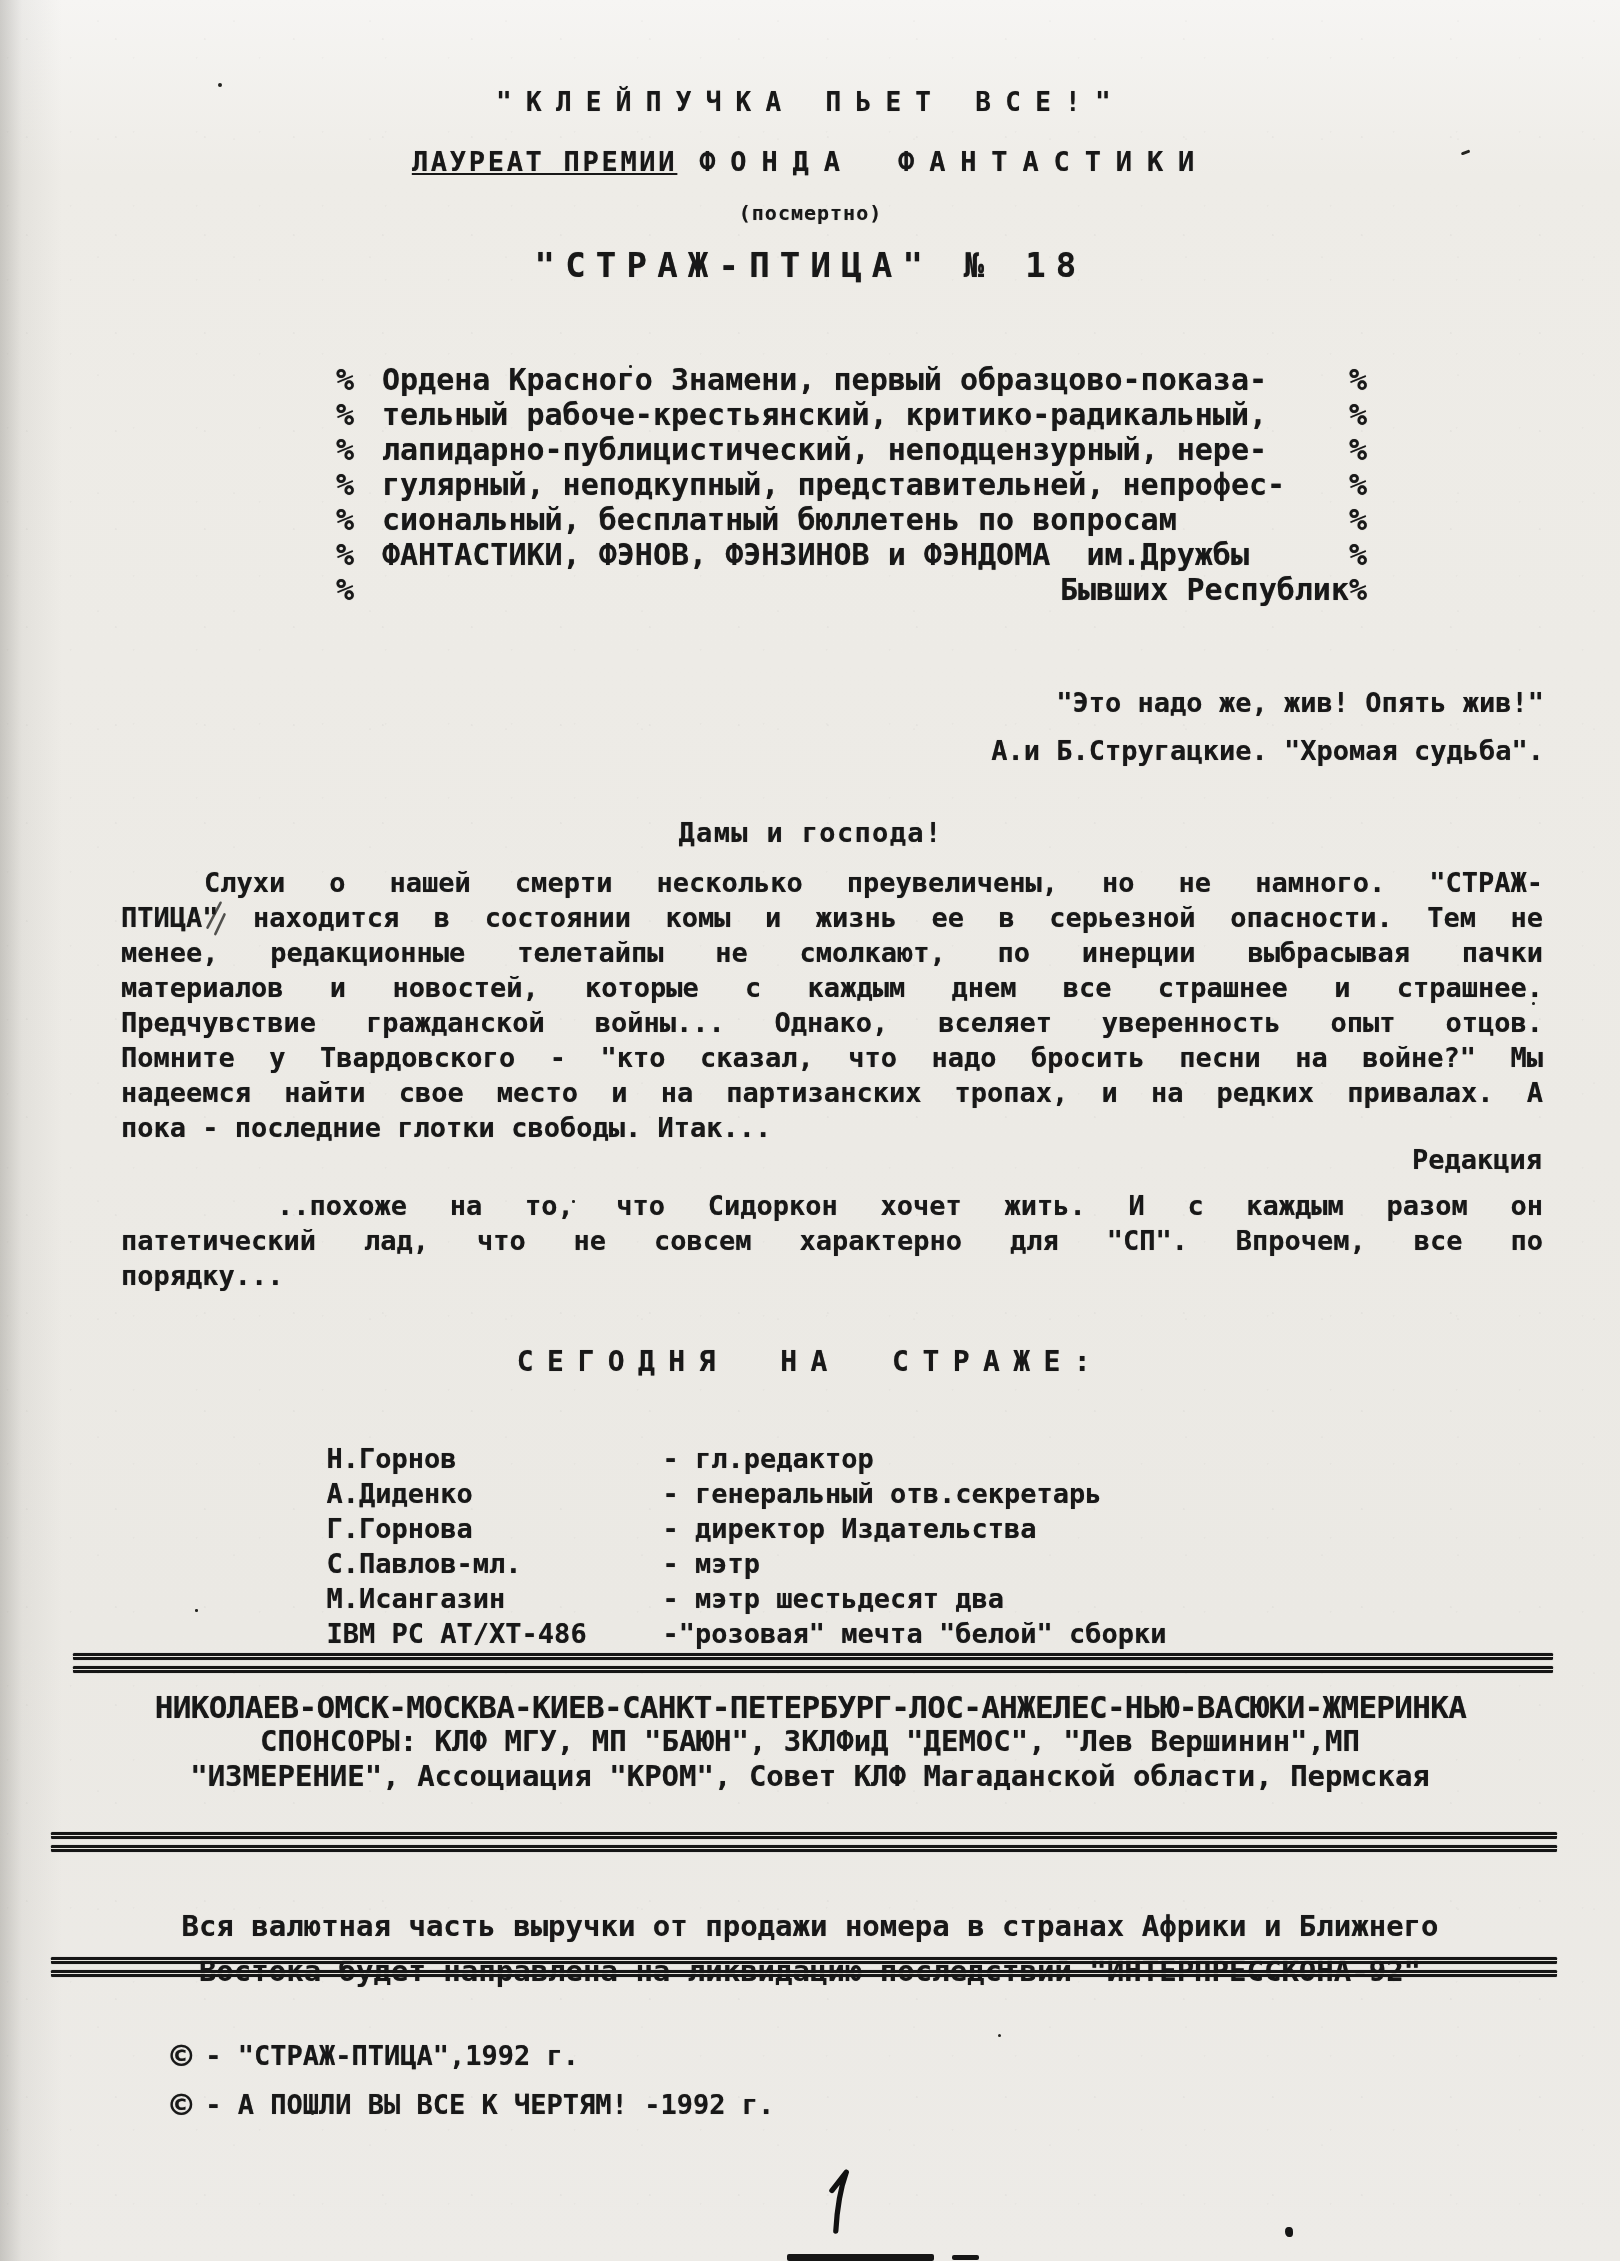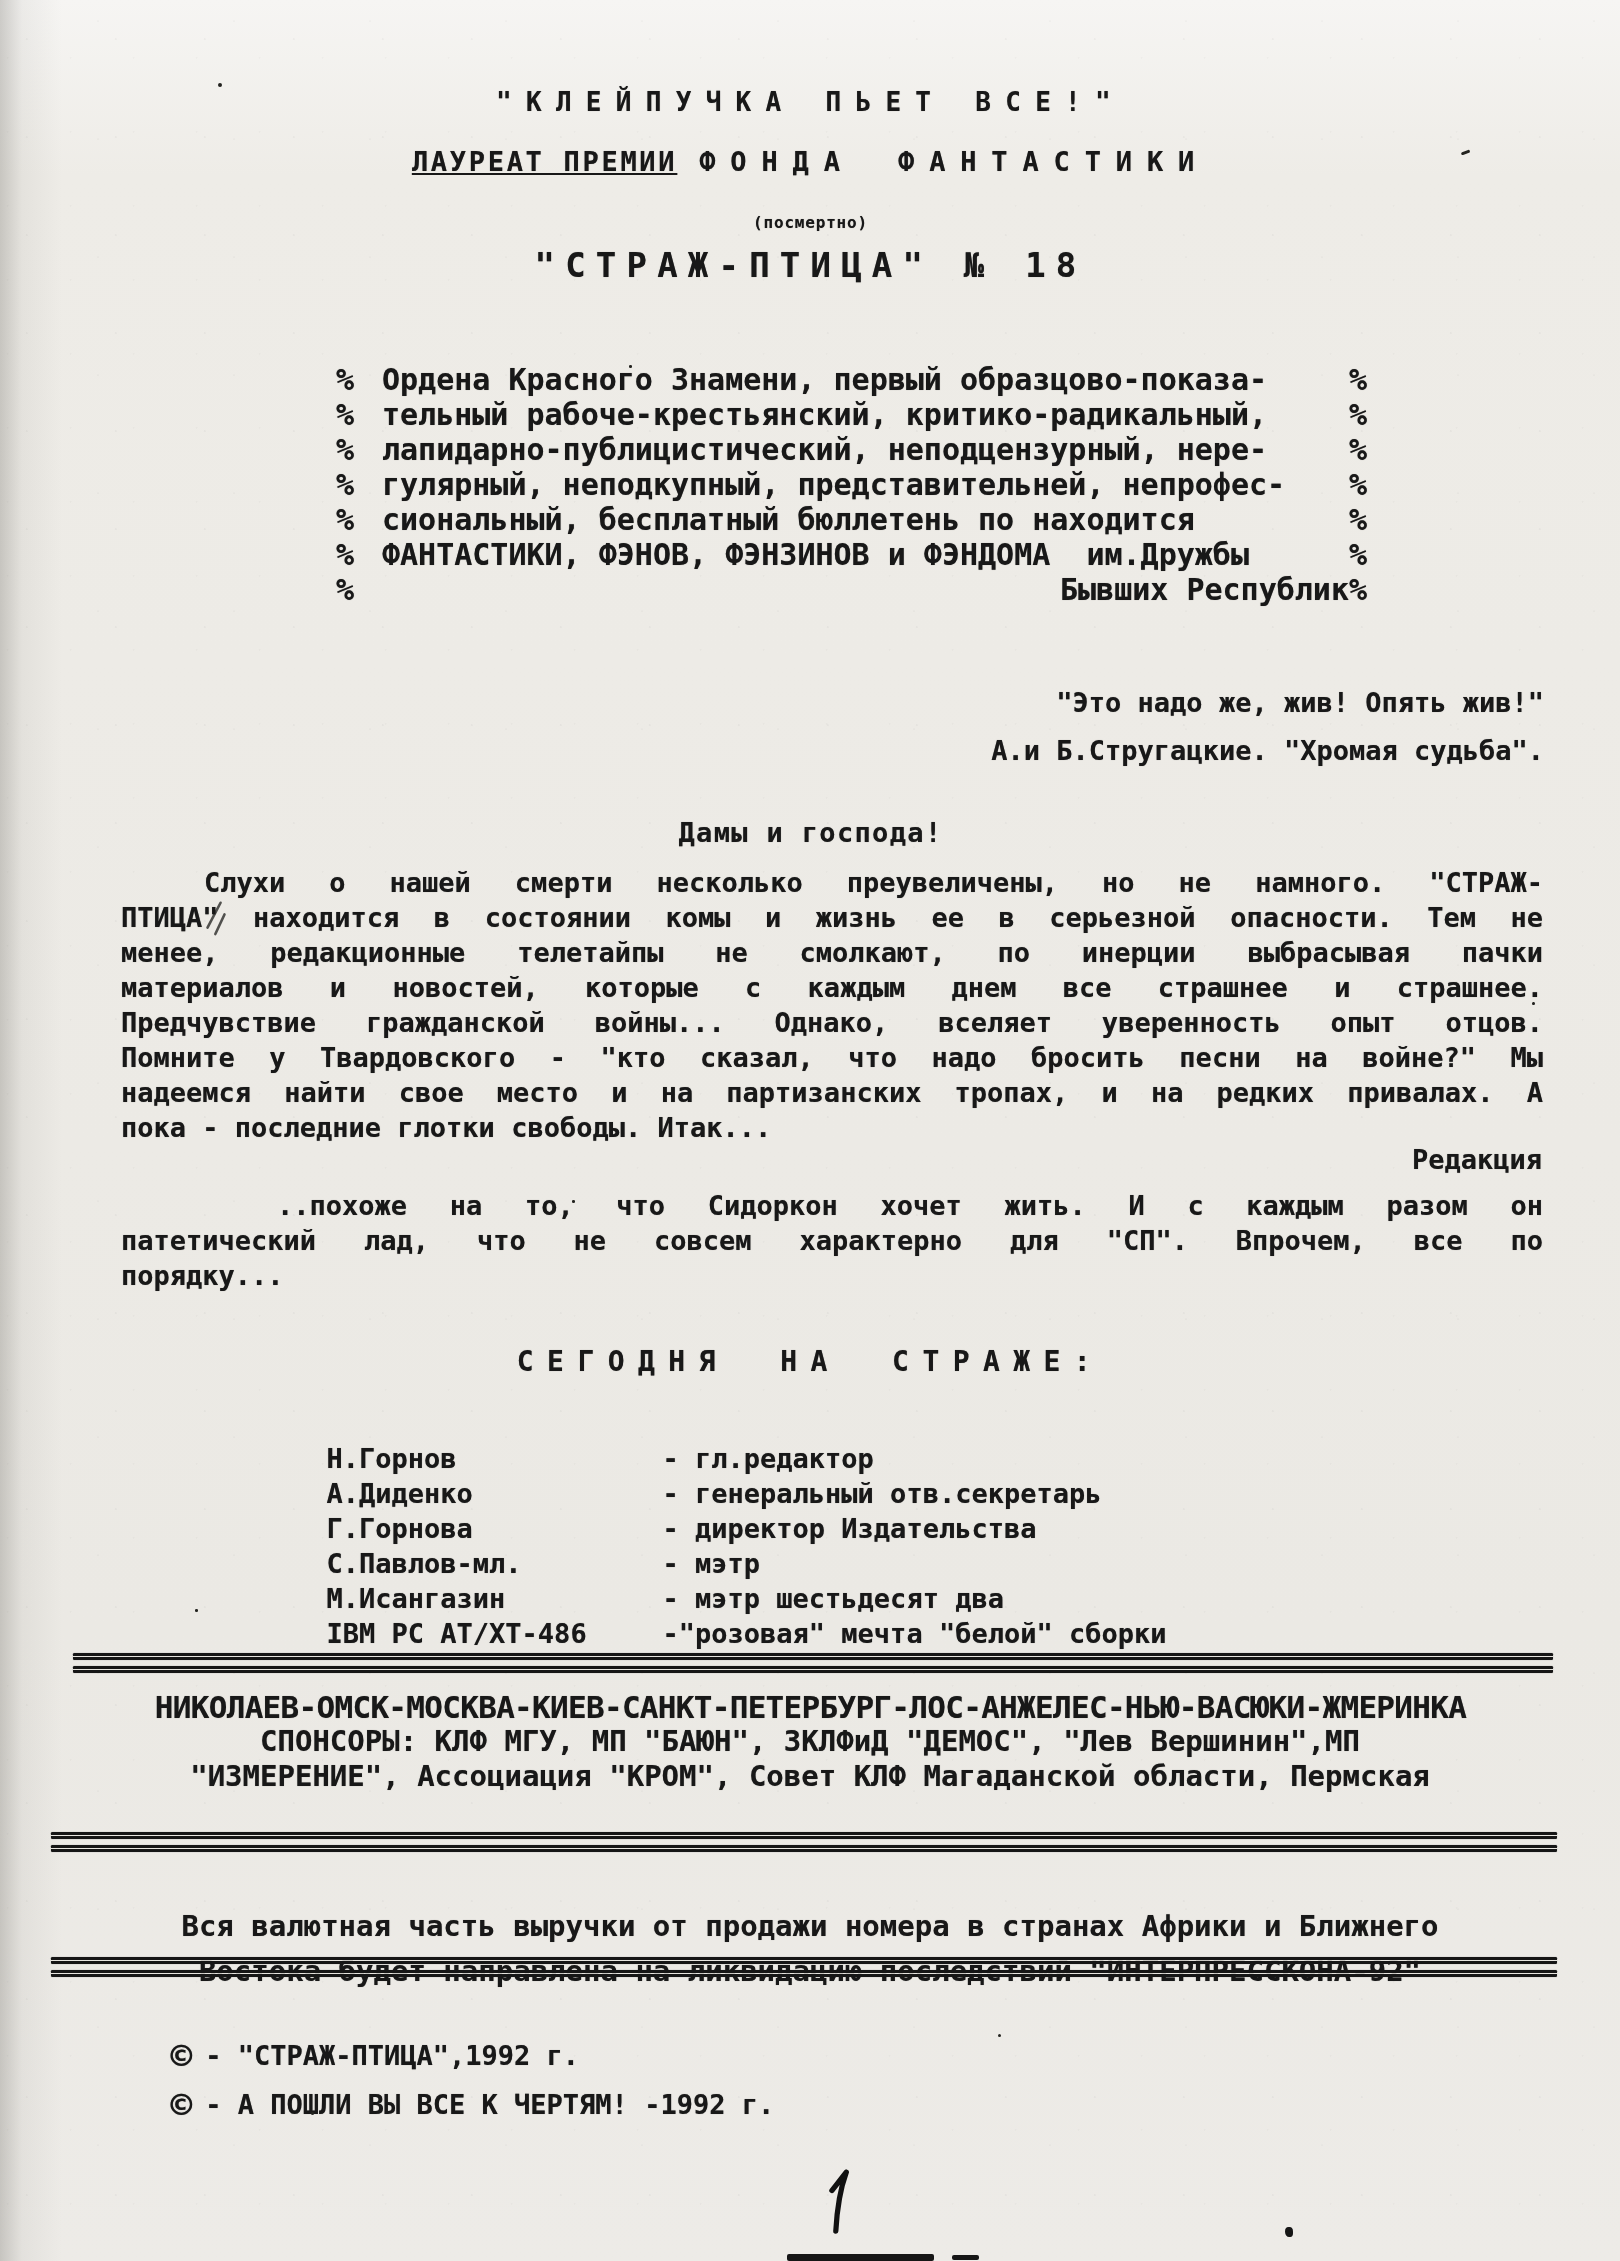--- a/index.html
+++ b/index.html
@@ -29,21 +29,21 @@
     background-size:89px 98px, 136px 118px, 63px 74px;
   }
   .abs{position:absolute;}
   .center{left:0;right:0;text-align:center;}
 
   
   .motto{top:87px;font-size:26px;letter-spacing:.55em;white-space:nowrap;}
   .laureate{top:146px;font-size:27px;white-space:nowrap;}
   .laureate .pfx{letter-spacing:.10em;margin-right:22px;text-decoration:underline;}
   .laureate .emp{letter-spacing:.55em;word-spacing:.45em;}
-  .posth{top:201px;font-size:16px;letter-spacing:.05em;margin-top:12px;}
+  .posth{top:201px;font-size:20px;letter-spacing:.05em;}
   .title{top:245px;font-size:34px;letter-spacing:.30em;white-space:nowrap;}
 
   
   .banner{top:362px;left:336px;width:1031px;font-size:30px;}
   .brow{display:flex;height:35px;line-height:35px;}
   .bmark{width:46px;flex:none;}
   .bmark.r{width:auto;}
   .btext{flex:1;white-space:pre;text-align:left;}
   .brow.c .btext{text-align:right;}
 
@@ -126,21 +126,21 @@
       <span class="btext">лапидарно-публицистический, неподцензурный, нере-</span>
       <span class="bmark r">%</span>
     </div>
       <div class="brow">
       <span class="bmark">%</span>
       <span class="btext">гулярный, неподкупный, представительней, непрофес-</span>
       <span class="bmark r">%</span>
     </div>
       <div class="brow">
       <span class="bmark">%</span>
-      <span class="btext">сиональный, бесплатный бюллетень по находится</span>
+      <span class="btext">сиональный, бесплатный бюллетень по вопросам</span>
       <span class="bmark r">%</span>
     </div>
       <div class="brow">
       <span class="bmark">%</span>
       <span class="btext">ФАНТАСТИКИ, ФЭНОВ, ФЭНЗИНОВ и ФЭНДОМА  им.Дружбы</span>
       <span class="bmark r">%</span>
     </div>
       <div class="brow c">
       <span class="bmark">%</span>
       <span class="btext">Бывших Республик</span>

